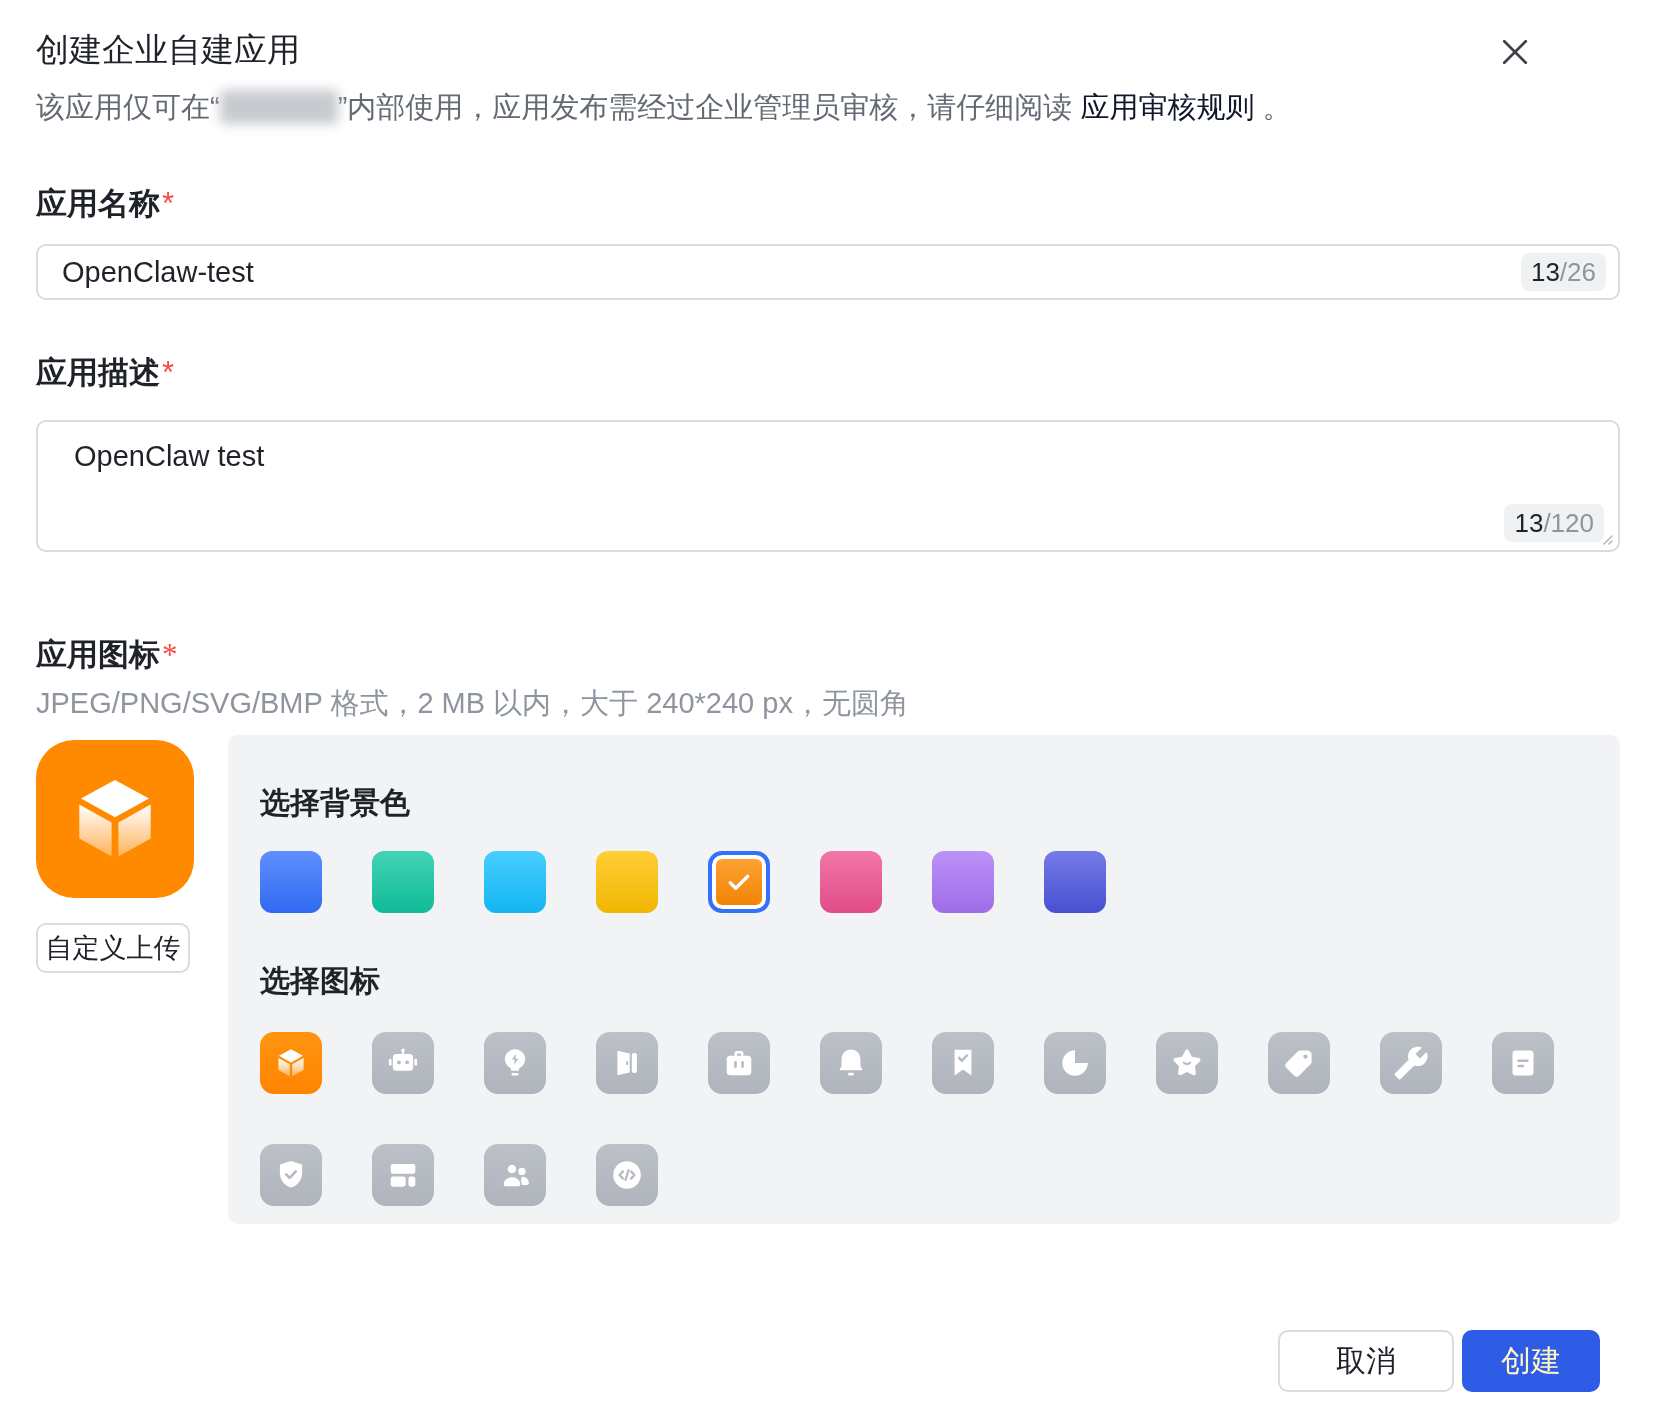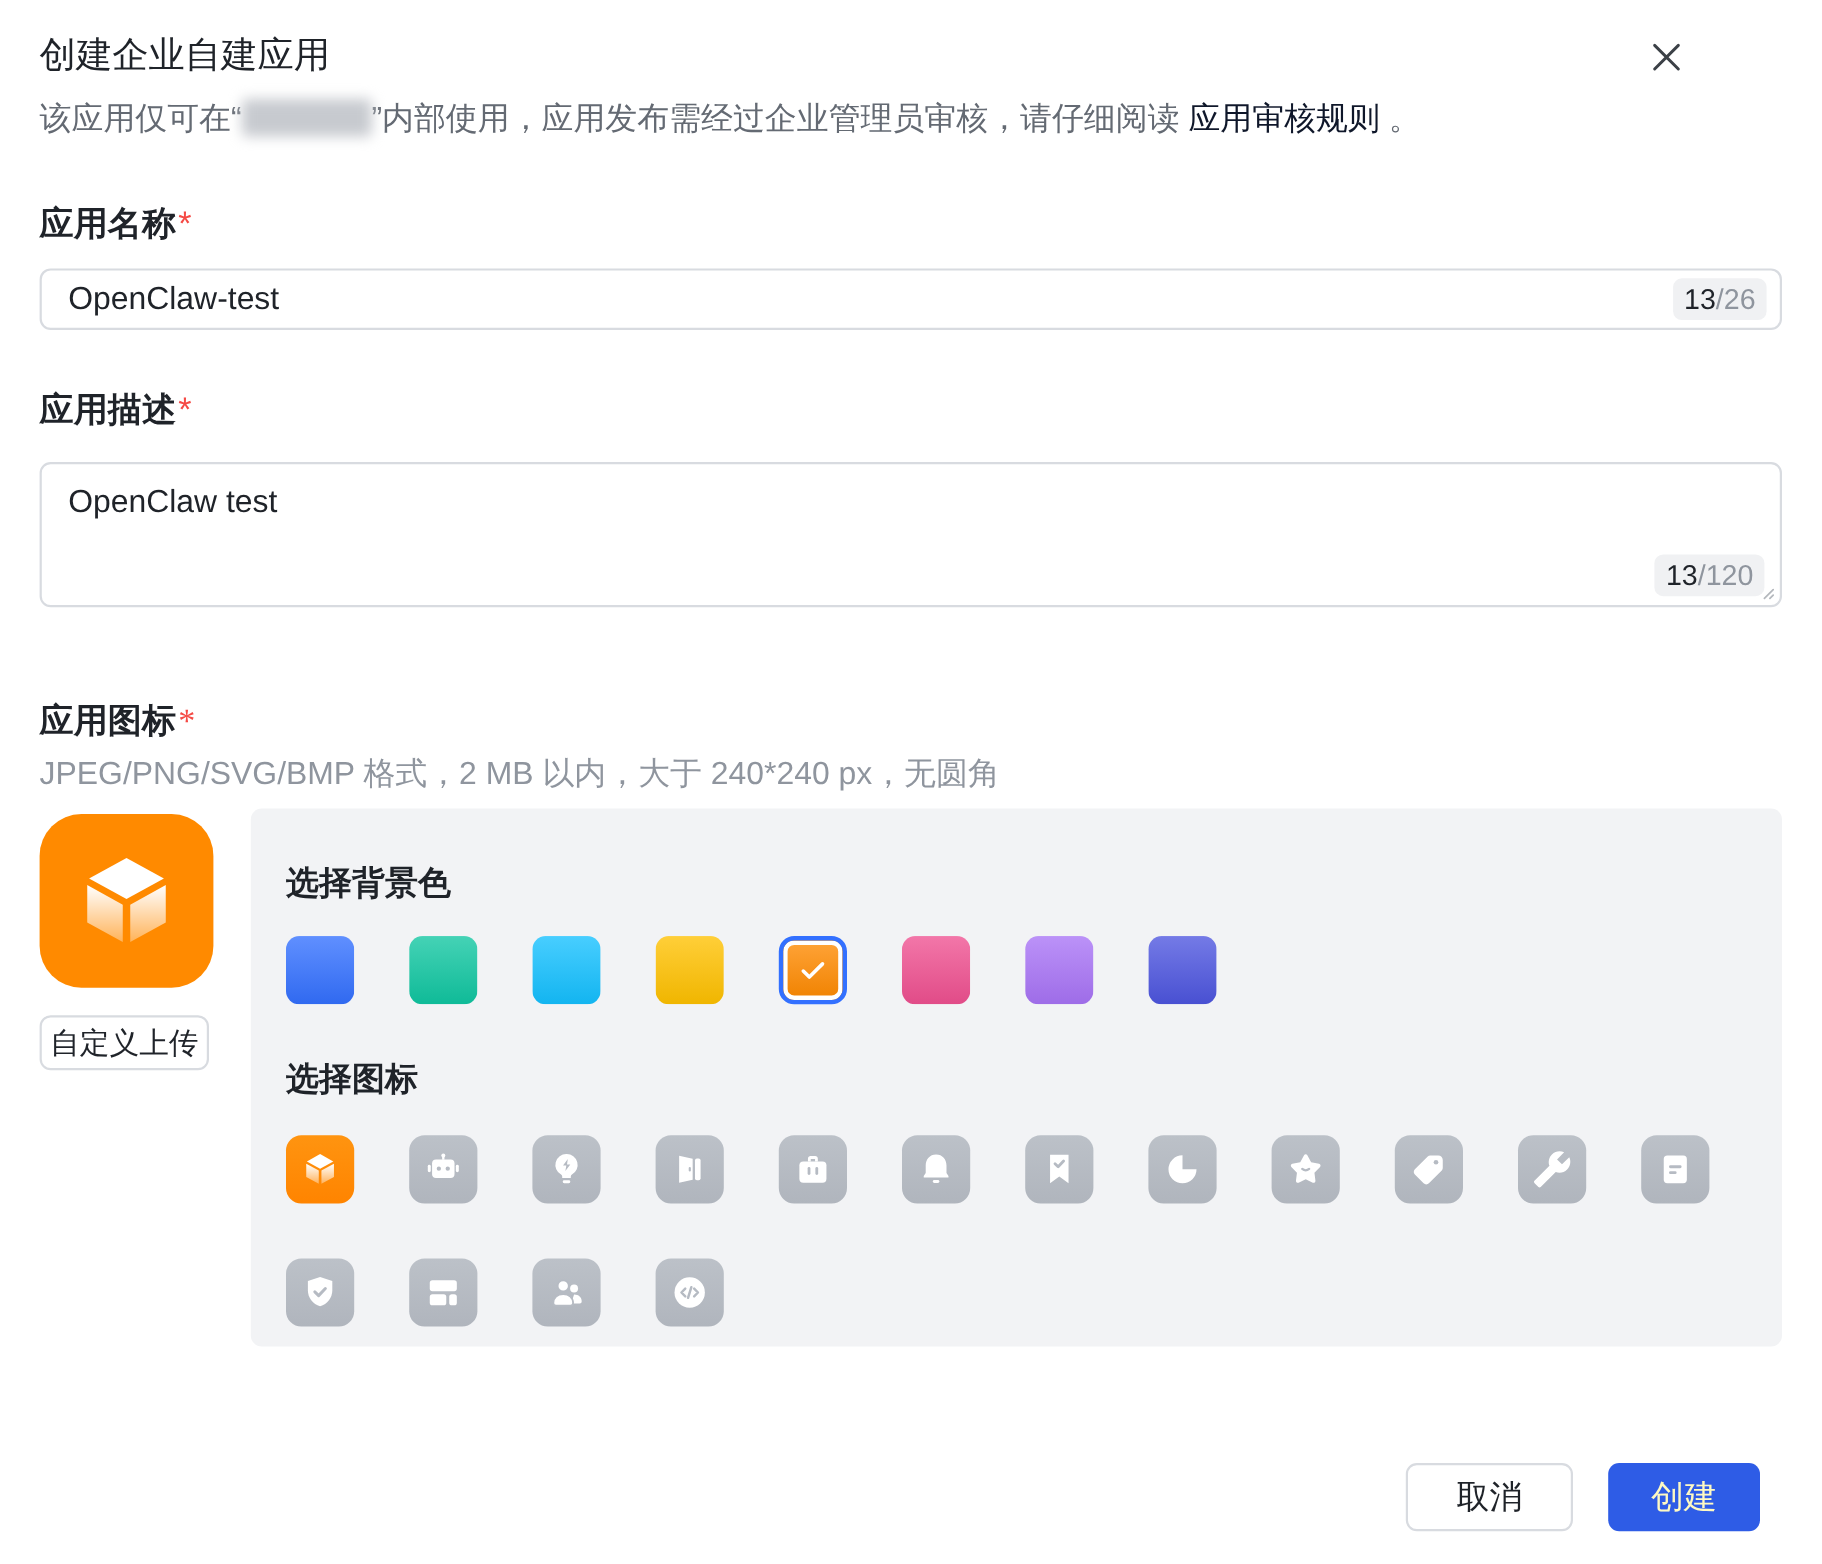--- a/index.html
+++ b/index.html
@@ -17,21 +17,21 @@
   .req{color:#f54a45;font-weight:400;margin-left:2px;}
   .lbl-name{top:183px;}
   .lbl-desc{top:352px;}
   .lbl-icon{top:634px;font-family:Liberation Serif, serif;}
   .input-wrap{position:absolute;left:36px;width:1584px;}
   .iw-name{top:244px;height:56px;}
   .iw-desc{top:420px;height:132px;}
   .text-input,.text-area{box-sizing:border-box;width:100%;height:100%;border:2px solid #d8dbe0;border-radius:10px;
        font-family:inherit;font-size:29px;color:#1f2329;background:#fff;outline:none;}
   .text-input{padding:0 150px 0 24px;}
-  .text-area{padding:14px 150px 14px 24px;resize:none;line-height:40px;}
+  .text-area{padding:14px 150px 14px 36px;resize:none;line-height:40px;}
   .counter{position:absolute;background:#f0f1f3;border-radius:8px;padding:3px 10px;font-size:26px;
        display:inline-flex;gap:0;line-height:32px;}
   .counter b{font-weight:400;color:#1f2329;}
   .counter i{font-style:normal;color:#8f959e;}
   .iw-name .counter{right:14px;top:50%;transform:translateY(-50%);}
   .iw-desc .counter{right:16px;bottom:10px;}
   .resize-handle{position:absolute;right:6px;bottom:6px;}
   .hint{position:absolute;left:36px;top:684px;font-size:29px;color:#8f959e;margin:0;}
   .left-col{position:absolute;left:36px;top:740px;width:158px;display:flex;flex-direction:column;align-items:flex-start;}
   .preview{width:158px;height:158px;border-radius:38px;display:flex;align-items:center;justify-content:center;
@@ -50,21 +50,21 @@
   .swatch.selected{border:4px solid #3370ff;border-radius:14px;box-shadow:inset 0 0 0 4px #fff;
        display:flex;align-items:center;justify-content:center;}
   .swatch.selected svg{width:30px;height:30px;}
   .grid{margin-top:30px;display:flex;flex-wrap:wrap;gap:50px;width:1330px;}
   .tile{width:62px;height:62px;border-radius:14px;cursor:pointer;--bg:#b6bbc3;
        background:linear-gradient(180deg,#bcc1c8,#b0b5bd);display:flex;align-items:center;justify-content:center;}
   .tile.selected{--bg:#ff8a00;background:linear-gradient(180deg,#ff9410,#ff8400);}
   .tile svg{width:36px;height:36px;}
   .footer-btn{position:absolute;top:1330px;height:62px;border-radius:10px;font-family:inherit;font-size:30px;
        cursor:pointer;box-sizing:border-box;}
-  .cancel-btn{left:1278px;width:152px;background:#fff;border:2px solid #d8dbe0;color:#1f2329;}
+  .cancel-btn{left:1278px;width:176px;background:#fff;border:2px solid #d8dbe0;color:#1f2329;}
   .create-btn{left:1462px;width:138px;background:#2e5ce6;border:none;color:#fef9c3;}
 </style>
 </head>
 <body>
 
 <div class="dialog">
 
   <h1 class="title">创建企业自建应用</h1>
 
   <button class="close-btn">

